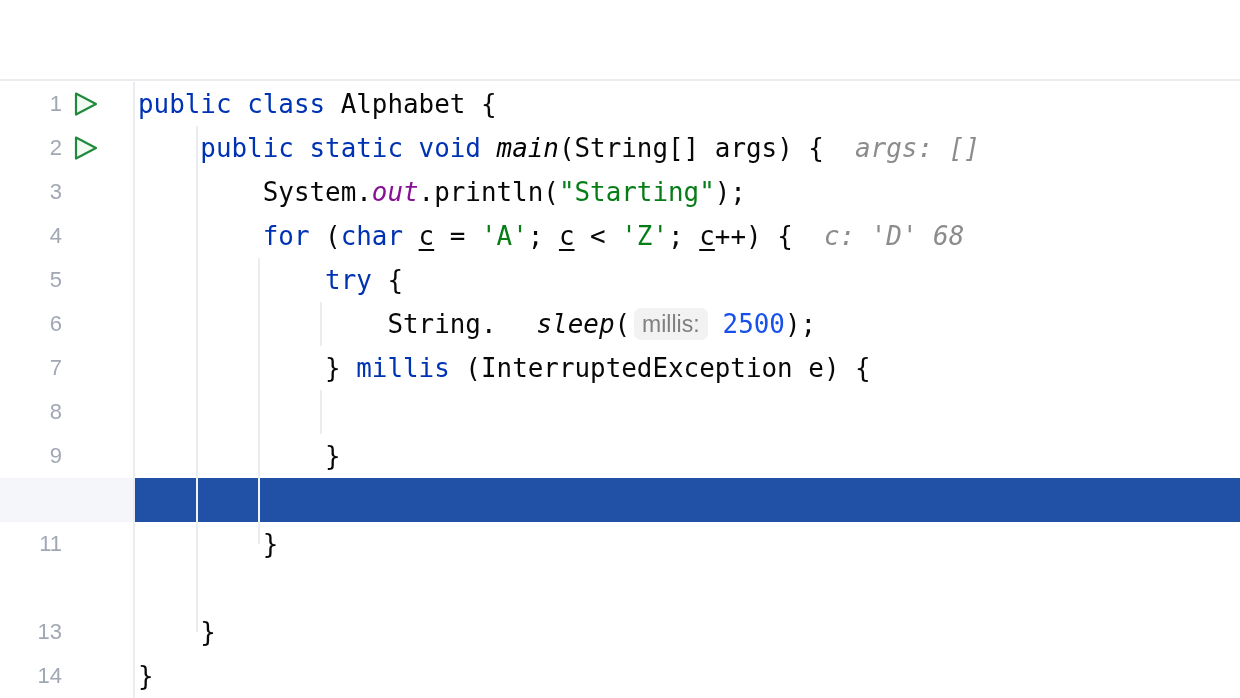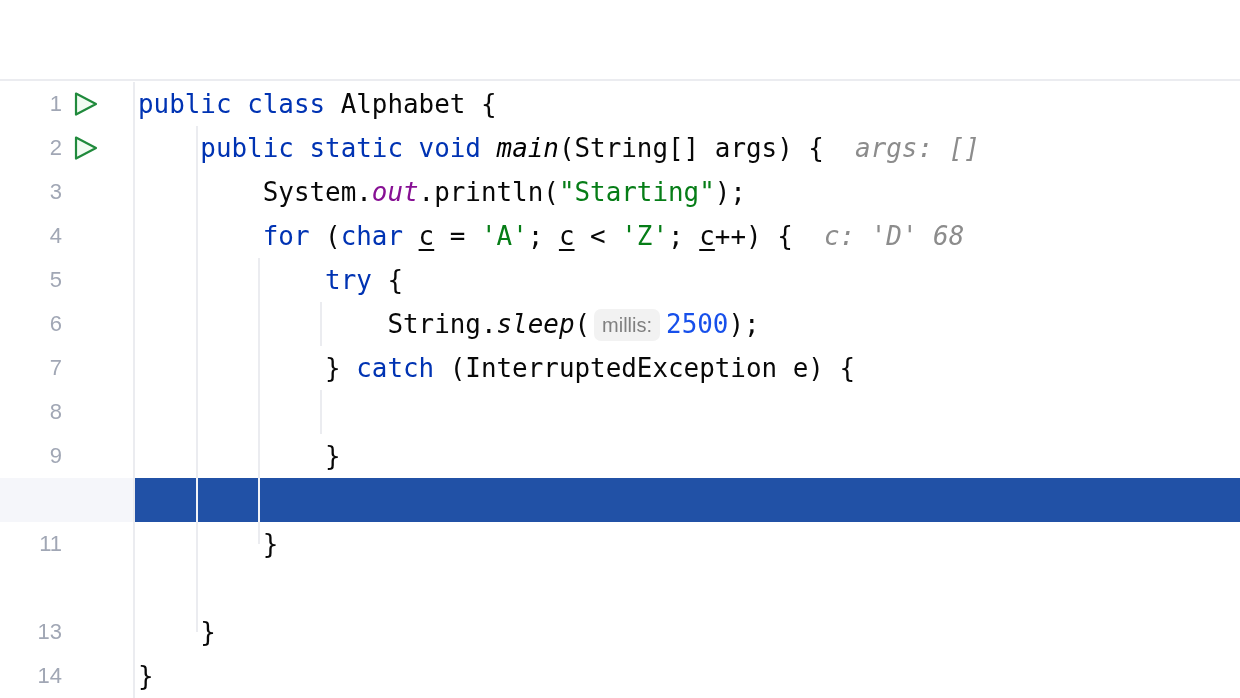--- a/index.html
+++ b/index.html
@@ -27,26 +27,26 @@
     .line.current .gutter-bg { position: absolute; left: 0; top: 0; width: 133px; height: 44px; background: #f5f6fa; }
     .line.current .hl { position: absolute; left: 135px; top: 0; width: 1105px; height: 44px; background: #2151a6; }
     .line.current .code { color: #ffffff; }
     .line.current .hint { color: #a9b4cf; }
 
     .kw { color: #0033b3; }
     .fn { color: #000000; font-style: italic; }
     .str { color: #067d17; }
     .num { color: #1750eb; }
     .stat { color: #871094; font-style: italic; }
-    .it { font-style: italic; }
+    .it { font-style: italic; margin-left: 40px; }
     .u { text-decoration: underline; text-underline-offset: 4px; }
     .hint { color: #8c8c8c; font-style: italic; text-align: center; }
     .current .stat { color: #ffffff; }
     .current .u { text-decoration-color: #a9b4cf; }
-    .param-hint { display: inline-block; font-family: "Liberation Sans", sans-serif; font-size: 20px; color: #808080; background: #f2f2f2; border-radius: 7px; padding: 0 8px; line-height: 32px; vertical-align: 1px; margin: 0 6px 0 4px; font-style: normal; }
+    .param-hint { display: inline-block; font-family: "Liberation Sans", sans-serif; font-size: 23px; color: #808080; background: #f2f2f2; border-radius: 7px; padding: 0 8px; line-height: 32px; vertical-align: 1px; margin: 0 15px 0 4px; font-style: normal; }
 
     .guide { position: absolute; width: 2px; background: #ebecf0; }
     .current-guide { position: absolute; width: 2px; background: #f2f3f7; }
   </style>
 </head>
 <body>
 
 <div class="tabbar">
   <div class="bottom-line"></div>
 </div>
@@ -99,21 +99,21 @@
     <span class="code"><span>            </span><span class="kw">try</span><span> {</span></span>
   </div>
 
   <div class="line" style="top:220px;">
     <span class="ln">6</span>
     <span class="code"><span>                </span><span>String.</span><span class="it">sleep</span><span>(</span><span class="param-hint">millis:</span><span class="num">2500</span><span>);</span></span>
   </div>
 
   <div class="line" style="top:264px;">
     <span class="ln">7</span>
-    <span class="code"><span>            </span><span>} </span><span class="kw">catch</span><span> (InterruptedException e) {</span></span>
+    <span class="code"><span>            </span><span>} </span><span class="kw">millis</span><span> (InterruptedException e) {</span></span>
   </div>
 
   <div class="line" style="top:308px;">
     <span class="ln">8</span>
   </div>
 
   <div class="line" style="top:352px;">
     <span class="ln">9</span>
     <span class="code"><span>            </span><span>}</span></span>
   </div>

